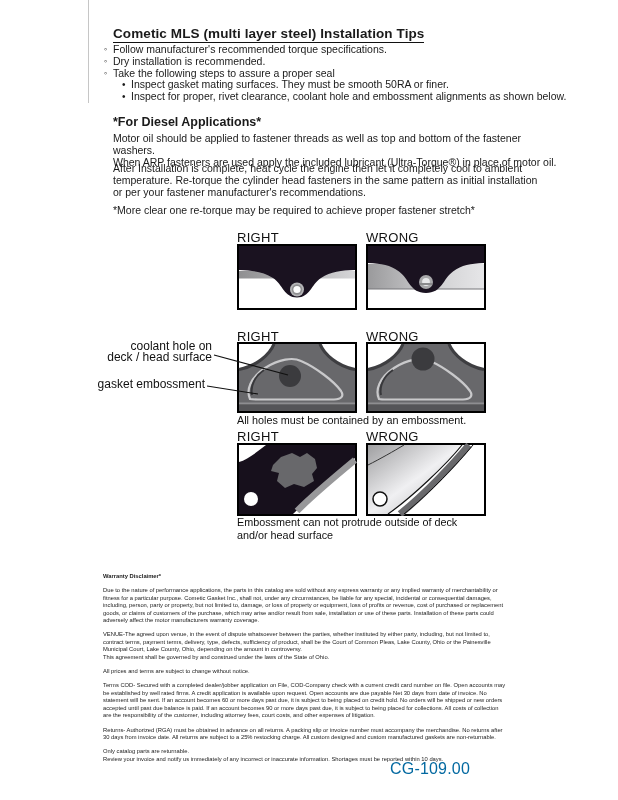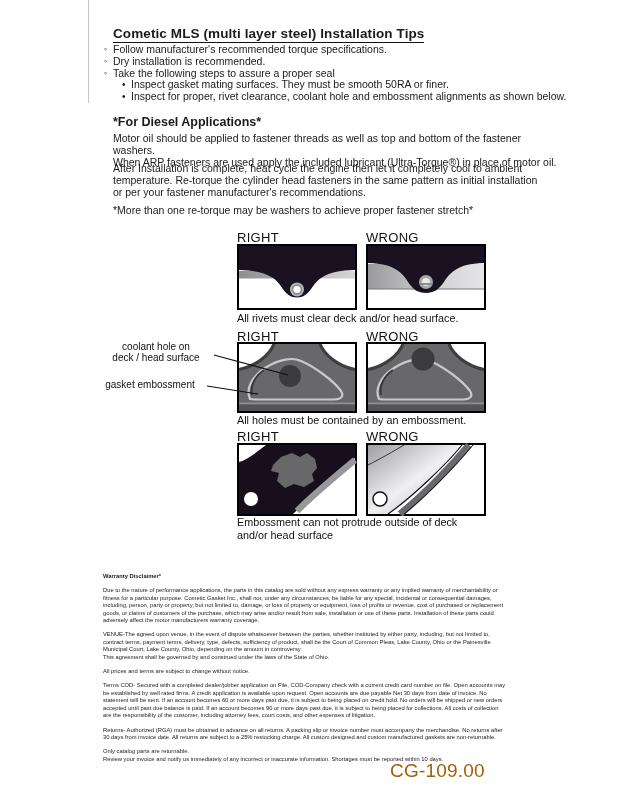--- a/index.html
+++ b/index.html
@@ -24,29 +24,29 @@
   
   #diesel-heading{left:113px;top:115px;font-size:12.5px;font-weight:bold;}
   .para{left:113px;width:450px;font-size:10.5px;line-height:11.8px;}
   #diesel-p1{top:133px;}
   #diesel-p2{top:163px;}
   #diesel-note{top:205px;}
 
   
   .dg-label{width:120px;font-size:13px;letter-spacing:.3px;color:#111;}
   .dg-caption{left:237px;font-size:10.8px;line-height:12.5px;color:#111;}
-  .callout{font-size:10px;line-height:11px;text-align:center;color:#111;}
+  .callout{font-size:12px;line-height:11px;text-align:right;color:#111;}
   svg{display:block;}
 
   
   #warranty{left:103px;top:573px;width:434px;font-size:5.8px;line-height:7.4px;color:#222;}
   #warranty .w-head{font-weight:bold;margin-bottom:7px;}
   #warranty p{margin:0 0 7px 0;}
 
-  #footer-code{left:390px;top:760px;font-size:19px;color:#a16207;letter-spacing:.2px;}
+  #footer-code{left:390px;top:760px;font-size:16px;color:#0369a1;letter-spacing:.2px;}
 </style>
 </head>
 <body>
 
 <div id="page">
 
   <div id="edge-line" class="abs"></div>
 
   <div id="doc-title" class="abs">Cometic MLS (multi layer steel) Installation Tips</div>
 
@@ -72,21 +72,21 @@
       <span>Inspect for proper, rivet clearance, coolant hole and embossment alignments as shown below.</span>
     </div>
   </div>
 
   <div id="diesel-p1" class="abs para preline">Motor oil should be applied to fastener threads as well as top and bottom of the fastener washers.
 When ARP fasteners are used apply the included lubricant (Ultra-Torque®) in place of motor oil.</div>
   <div id="diesel-heading" class="abs">*For Diesel Applications*</div>
   <div id="diesel-p2" class="abs para preline">After Installation is complete, heat cycle the engine then let it completely cool to ambient
 temperature. Re-torque the cylinder head fasteners in the same pattern as initial installation
 or per your fastener manufacturer's recommendations.</div>
-  <div id="diesel-note" class="abs para preline">*More than one re-torque may be washers to achieve proper fastener stretch*</div>
+  <div id="diesel-note" class="abs para preline">*More clear one re-torque may be required to achieve proper fastener stretch*</div>
 
   <div class="abs dg-label" style="left:237px;top:230px;">RIGHT</div>
   <div class="abs dg-label" style="left:366px;top:230px;">WRONG</div>
 
   <svg class="abs" style="left:237px;top:244px;" width="120" height="66" viewBox="0 0 120 66">
     <defs>
       <linearGradient id="g1a" x1="0" y1="0" x2="1" y2="0">
         <stop offset="0" stop-color="#8f8f91"></stop>
           <stop offset="1" stop-color="#d6d6d8"></stop>
       </linearGradient>
@@ -109,21 +109,20 @@
     </defs>
     <rect x="1" y="1" width="118" height="64" fill="#ffffff" stroke="#000" stroke-width="2"></rect>
     <rect x="2" y="20" width="116" height="25" fill="url(#g1b)"></rect>
     <line x1="2" y1="45" x2="118" y2="45" stroke="#77777a" stroke-width="1"></line>
     <path d="M2,2 H118 V19 C104,19.5 96,21 87,27.5 C77,34.5 76,49 60,49 C44,49 43,34.5 33,27.5 C24,21 16,19.5 2,19 Z" fill="#1a1220"></path>
     <circle cx="60" cy="38" r="7" fill="#a8a8aa"></circle>
     <circle cx="60" cy="38" r="3.9" fill="#e8e8ea"></circle>
     <line x1="54" y1="40" x2="66" y2="40" stroke="#8a8a8c" stroke-width="2"></line>
   </svg>
 
-  <div class="abs dg-caption" style="top:312px;">All rivets must clear deck and/or head surface.</div>
 
   <div class="abs dg-label" style="left:237px;top:329px;">RIGHT</div>
   <div class="abs dg-label" style="left:366px;top:329px;">WRONG</div>
 
   <svg class="abs" style="left:237px;top:342px;" width="120" height="71" viewBox="0 0 120 71">
     <rect x="1" y="1" width="118" height="69" fill="#68686b" stroke="#000" stroke-width="2"></rect>
     <rect x="2" y="60.5" width="116" height="1.8" fill="#8e8e91"></rect>
     <rect x="2" y="62.6" width="116" height="6.4" fill="#555558"></rect>
     <path d="M2,2 L37,2 C33,12 20,24 2,27.5 Z" fill="#ffffff"></path>
     <path d="M37,2 C33,12 20,24 2,27.5" fill="none" stroke="#3e3e41" stroke-width="3.2"></path>

